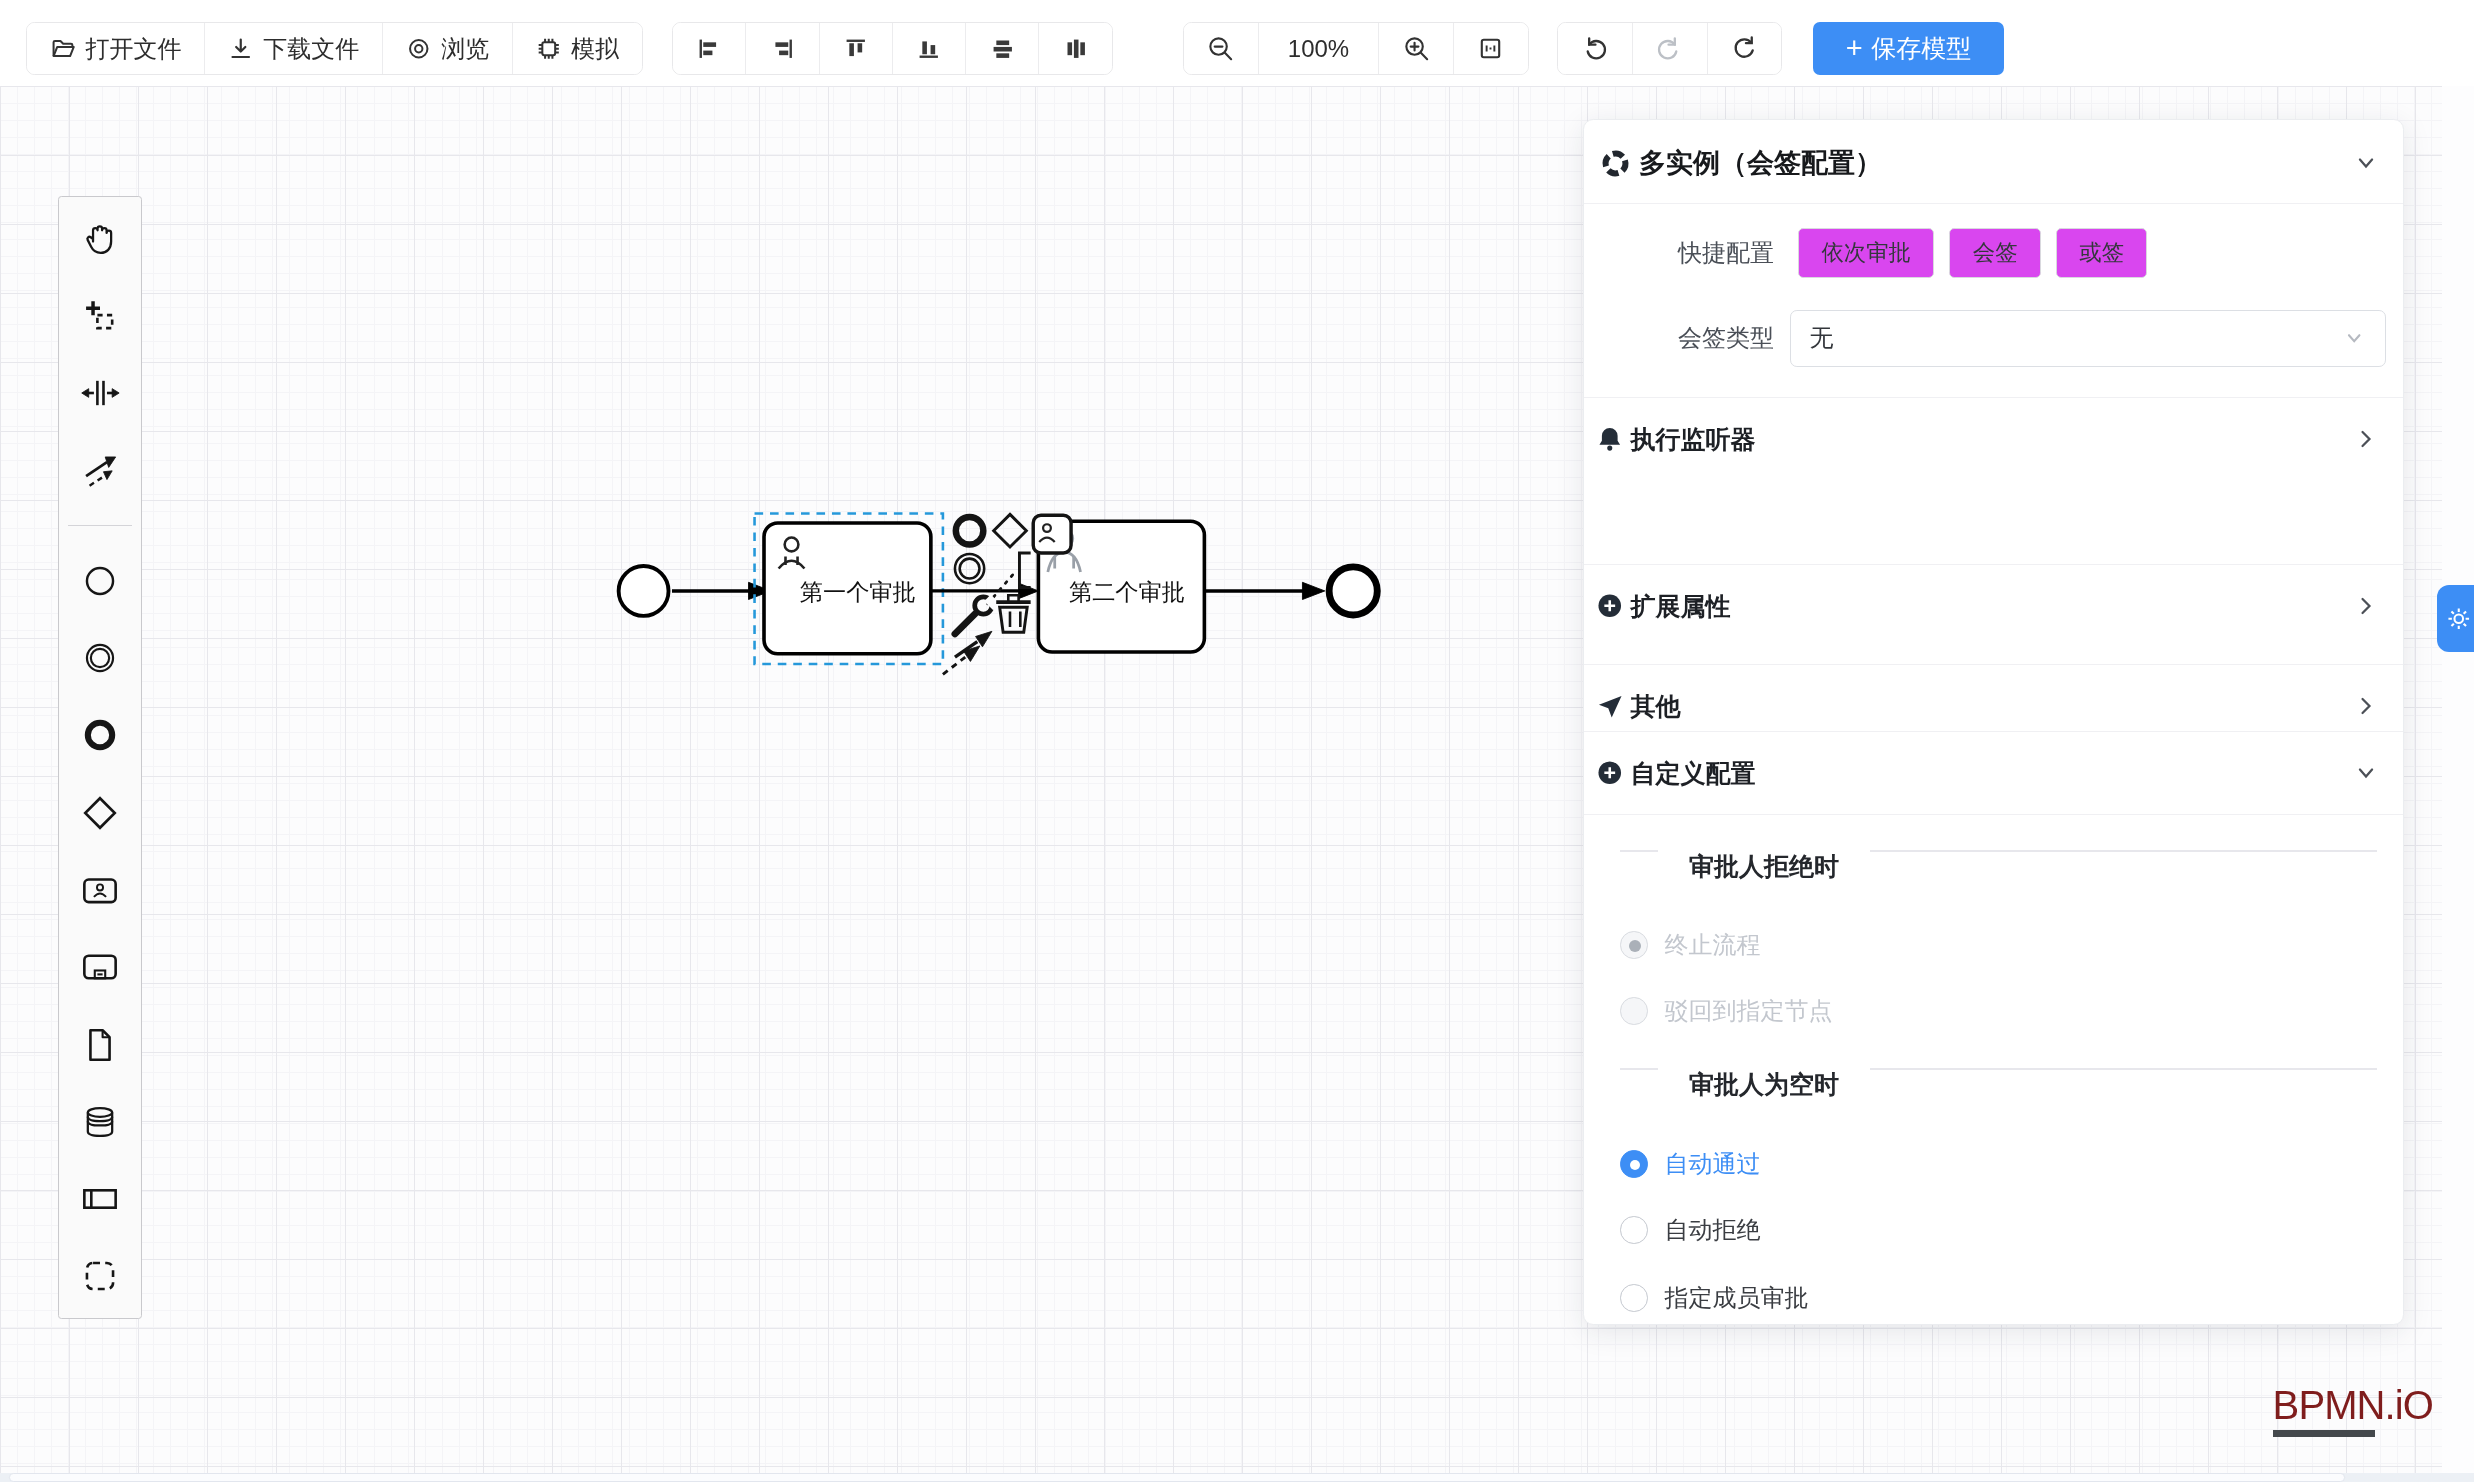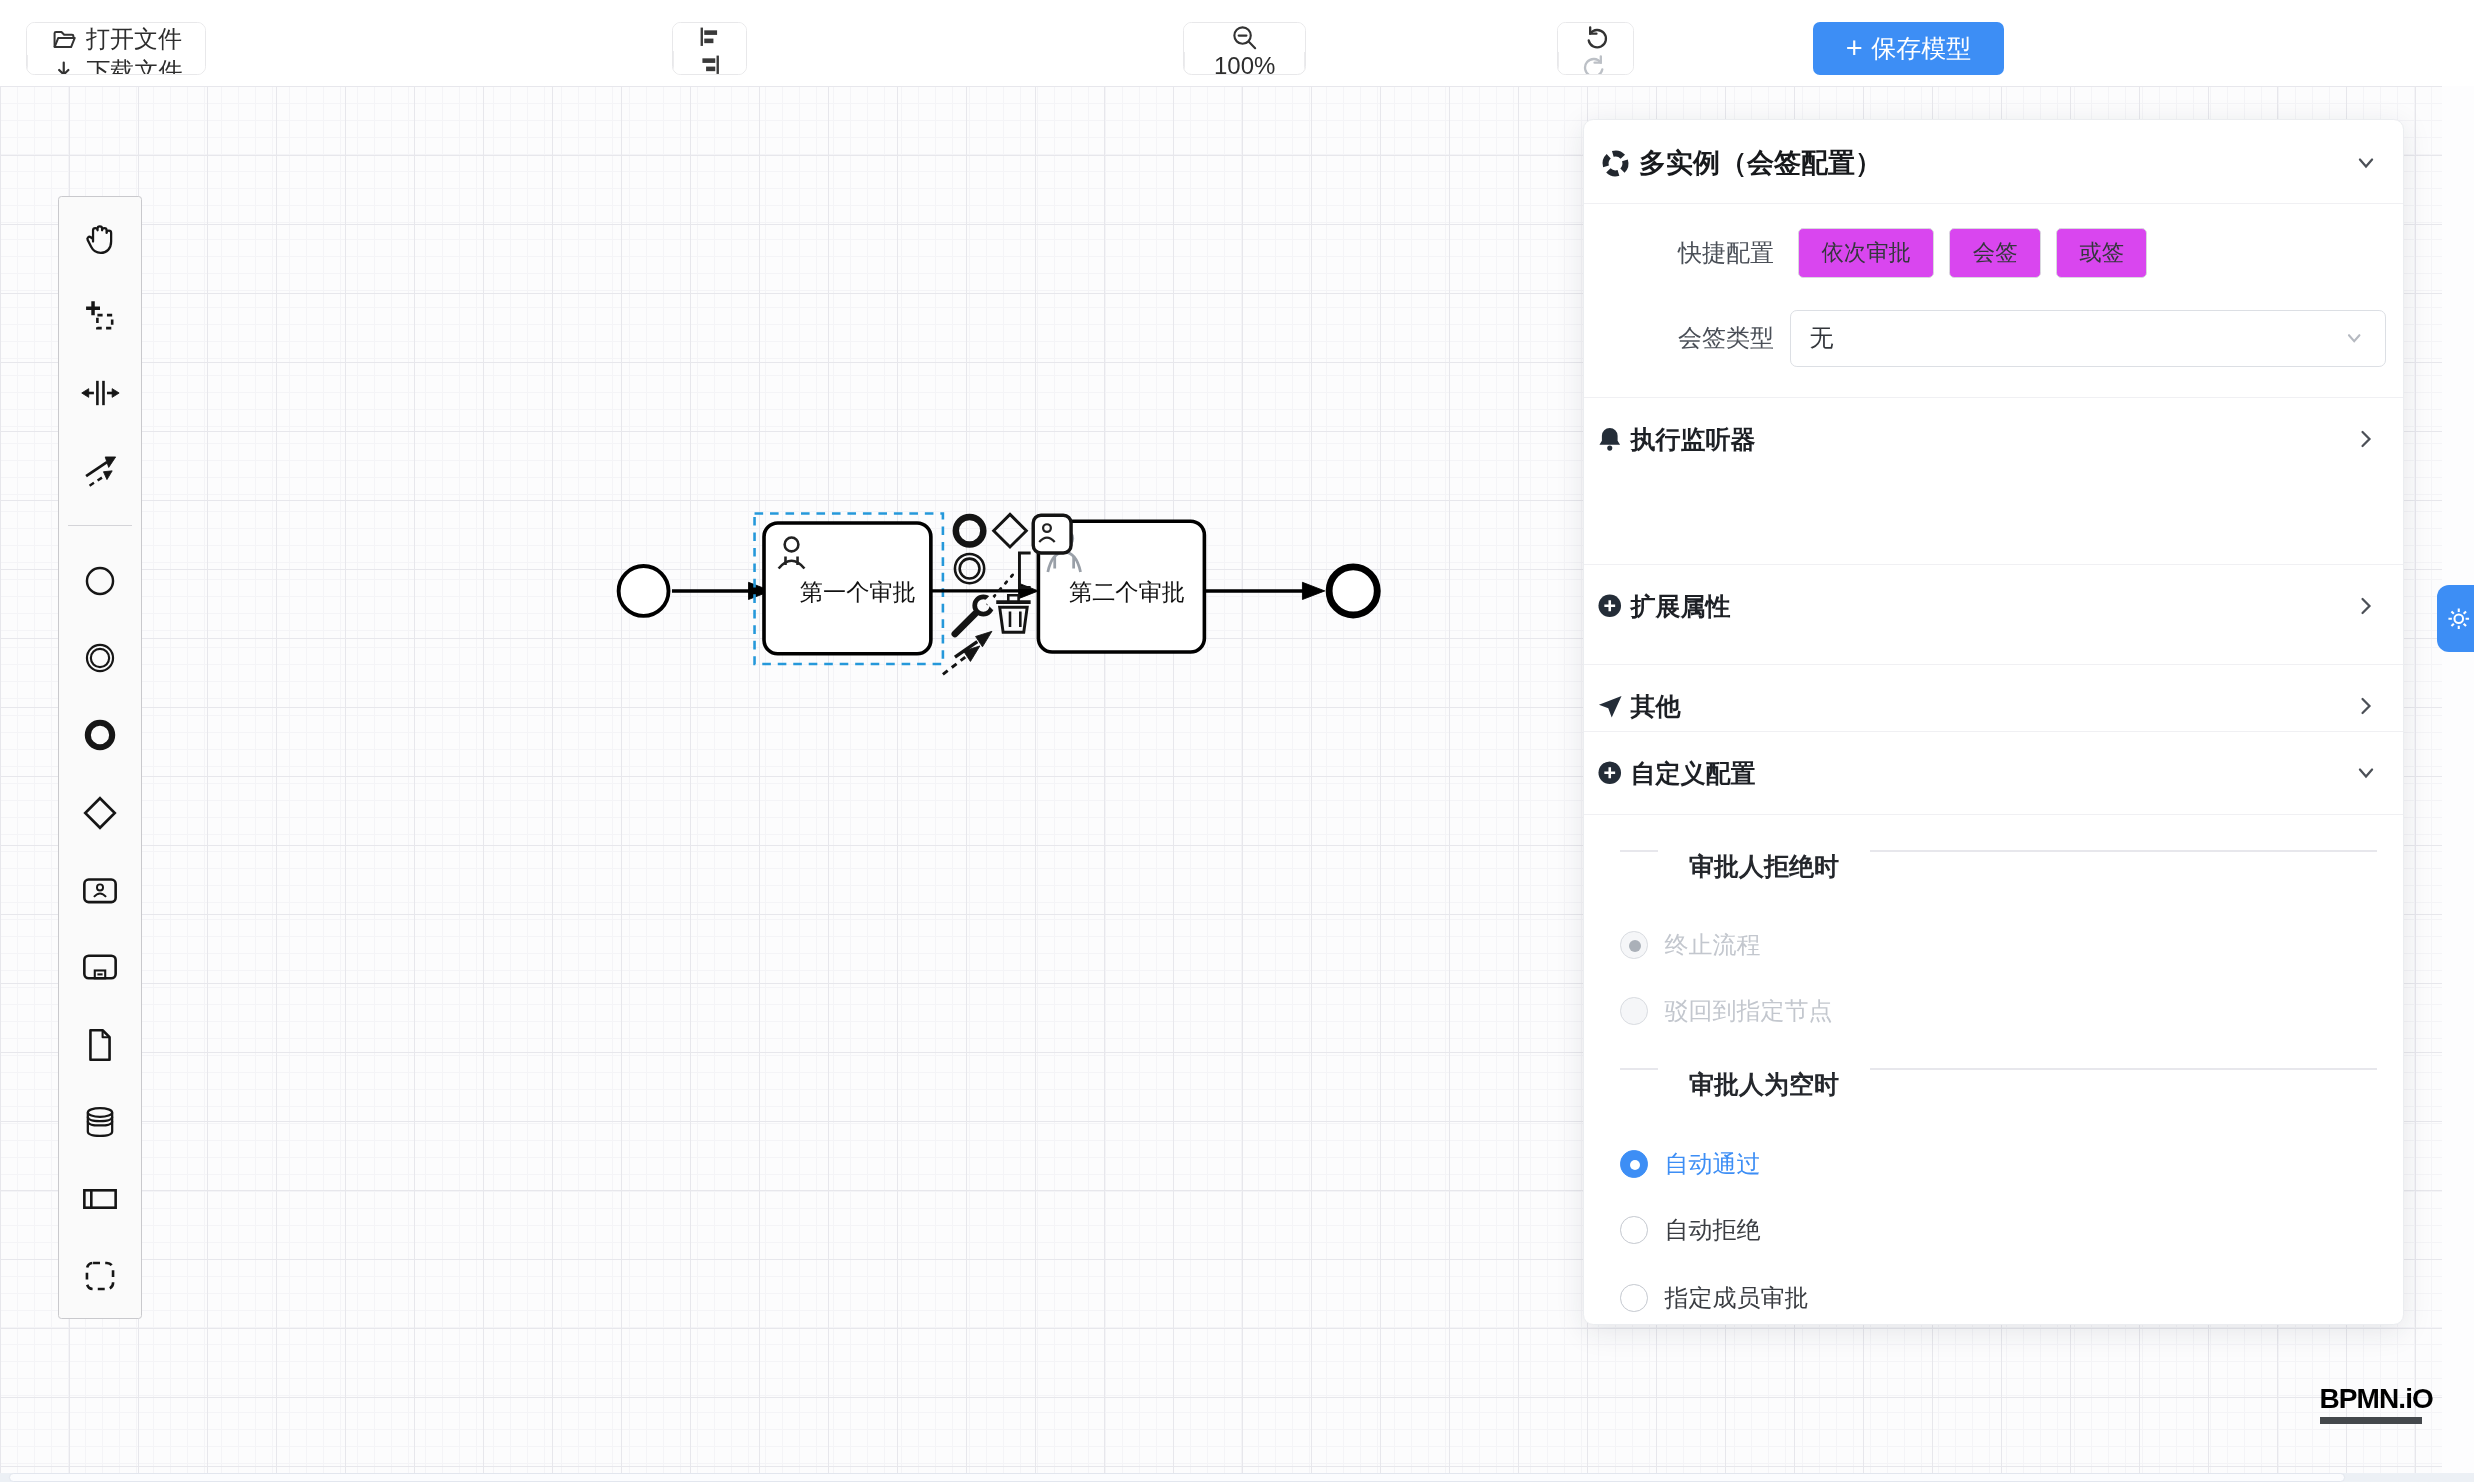--- a/index.html
+++ b/index.html
@@ -10,21 +10,21 @@
     background-image:
       linear-gradient(#e7e7ec 0.9px,transparent 0.9px),
       linear-gradient(90deg,#e7e7ec 0.9px,transparent 0.9px),
       linear-gradient(#f4f4f7 0.9px,transparent 0.9px),
       linear-gradient(90deg,#f4f4f7 0.9px,transparent 0.9px);
     background-size:69px 69px,69px 69px,17px 17px,17px 17px;}
   .right-strip{position:absolute;right:0;top:86px;bottom:8.6px;width:33px;background:#fdfdfe;}
   .diagram{position:absolute;left:0;top:0;}
   
   .topbar{position:absolute;left:0;top:0;width:100%;height:86px;background:#fff;}
-  .tgroup{position:absolute;top:22.4px;height:53px;background:#fff;border:1.7px solid #e8e8ea;border-radius:8.6px;display:flex;align-items:stretch;overflow:hidden;flex-direction:column;}
+  .tgroup{position:absolute;top:22.4px;height:53px;background:#fff;border:1.7px solid #e8e8ea;border-radius:8.6px;display:flex;align-items:stretch;overflow:hidden;}
   .tbtn{display:flex;align-items:center;justify-content:center;gap:8.6px;border:none;background:#fff;padding:0 22.4px;font-size:24px;color:#2d2d2d;cursor:pointer;}
   .tbtn + .tbtn{border-left:1.7px solid #ececee;}
   .tbtn svg{flex:0 0 auto;}
   .zoomlevel{display:flex;align-items:center;justify-content:center;padding:0 29px;font-size:24px;color:#2d2d2d;border-left:1.7px solid #ececee;border-right:1.7px solid #ececee;}
   .savebtn{position:absolute;left:1813px;top:22.4px;height:53px;width:191px;background:#3d8ef5;color:#fff;border:none;border-radius:6.9px;font-size:25px;display:flex;align-items:center;justify-content:center;gap:8.6px;cursor:pointer;}
   .savebtn .plus{font-size:29px;font-weight:400;line-height:1;}
   
   .palette{position:absolute;left:58px;top:196px;width:84px;height:1123px;background:#fafafa;border:1.7px solid #c9c9cd;border-radius:3.4px;display:flex;flex-direction:column;align-items:center;justify-content:space-between;padding:19px 0;}
   .pitem{width:45px;height:45px;display:flex;align-items:center;justify-content:center;cursor:pointer;}
   .psep{width:64px;height:0;border-top:1.7px solid #d4d4d8;}
@@ -52,21 +52,21 @@
   .radio.sel-blue::after{content:"";position:absolute;left:8.6px;top:8.6px;width:10.3px;height:10.3px;border-radius:50%;background:#fff;}
   .radio.dis{background:#f5f6f8;border-color:#d8dbe0;}
   .radio.dis.sel::after{content:"";position:absolute;left:7.7px;top:7.7px;width:12px;height:12px;border-radius:50%;background:#aab0b8;}
   .rlabel{font-size:24px;color:#3a3d42;margin-left:17px;}
   .rlabel.blue{color:#3d8ef5;}
   .rlabel.dim{color:#c3c7ce;}
   
   .gear-tab{position:absolute;right:0;top:585px;width:38px;height:67px;background:#3d8ef5;border-radius:12px 0 0 12px;display:flex;align-items:center;cursor:pointer;}
   .gear-tab svg{margin-left:7.7px;}
   .logo{position:absolute;right:42px;top:1383px;text-align:center;}
-  .logo .word{font-size:28px;font-weight:700;color:#000000;letter-spacing:-0.9px;}
+  .logo .word{font-size:40px;font-weight:400;color:#7f1d1d;letter-spacing:-0.9px;}
   .logo .bar{height:7.7px;background:#44484c;margin-top:1.7px;width:102px;}
   .hscroll{position:absolute;left:0;bottom:0;width:100%;height:8.6px;background:#ecEFf5;background:#ecf0f5;}
   .hthumb{position:absolute;left:8.6px;bottom:0;height:8.6px;width:2336px;background:#fbfcfe;border:0.9px solid #e2e6ee;border-radius:4.3px;cursor:pointer;}
   svg{display:block;}
   text{font-family:"Liberation Sans",sans-serif;}
 </style>
 </head>
 <body>
 
 <div class="screen">

